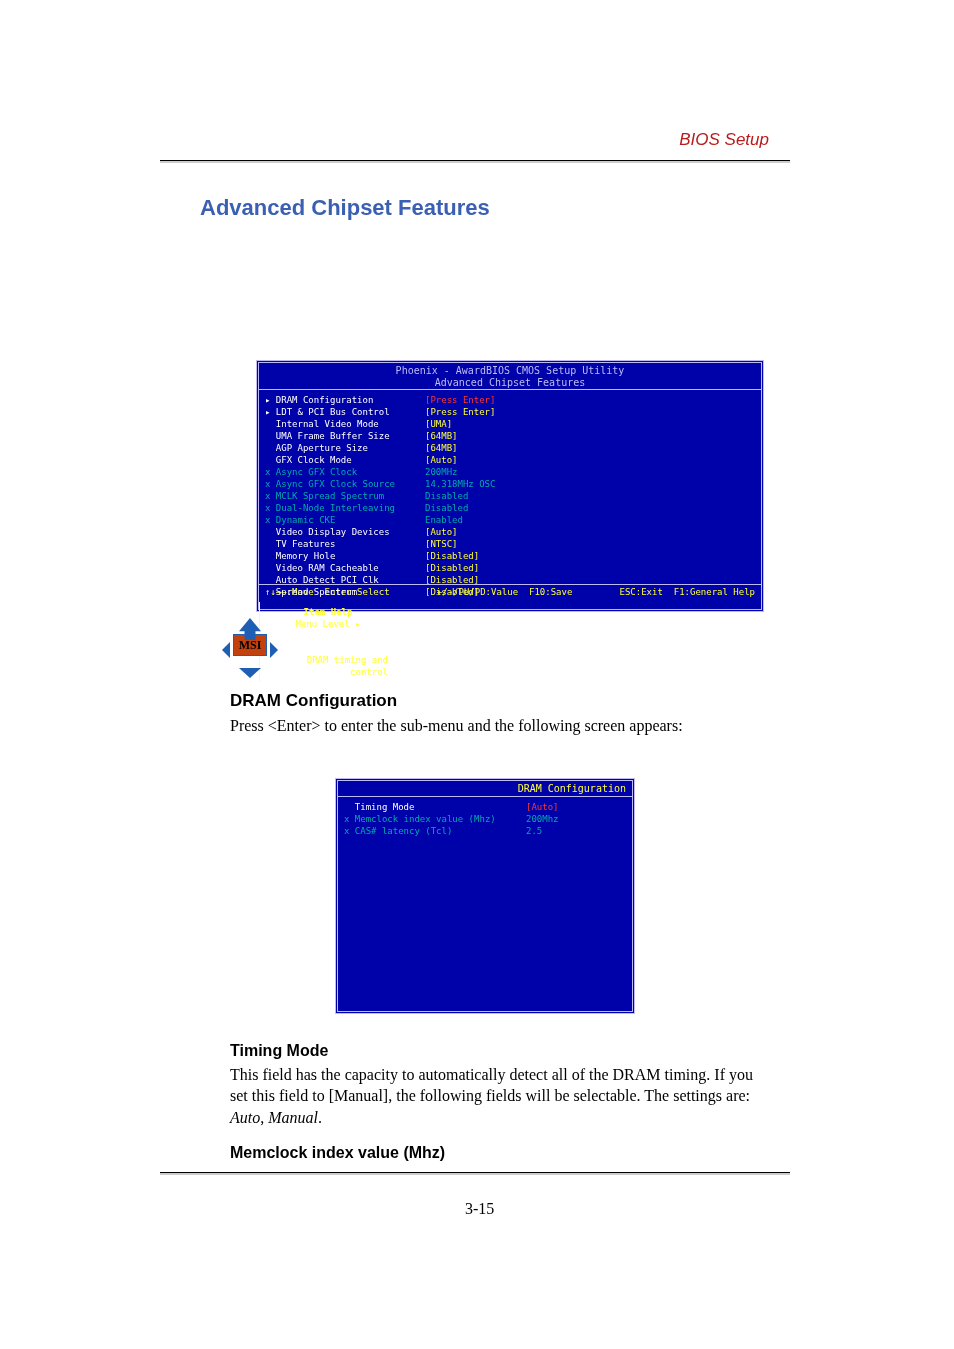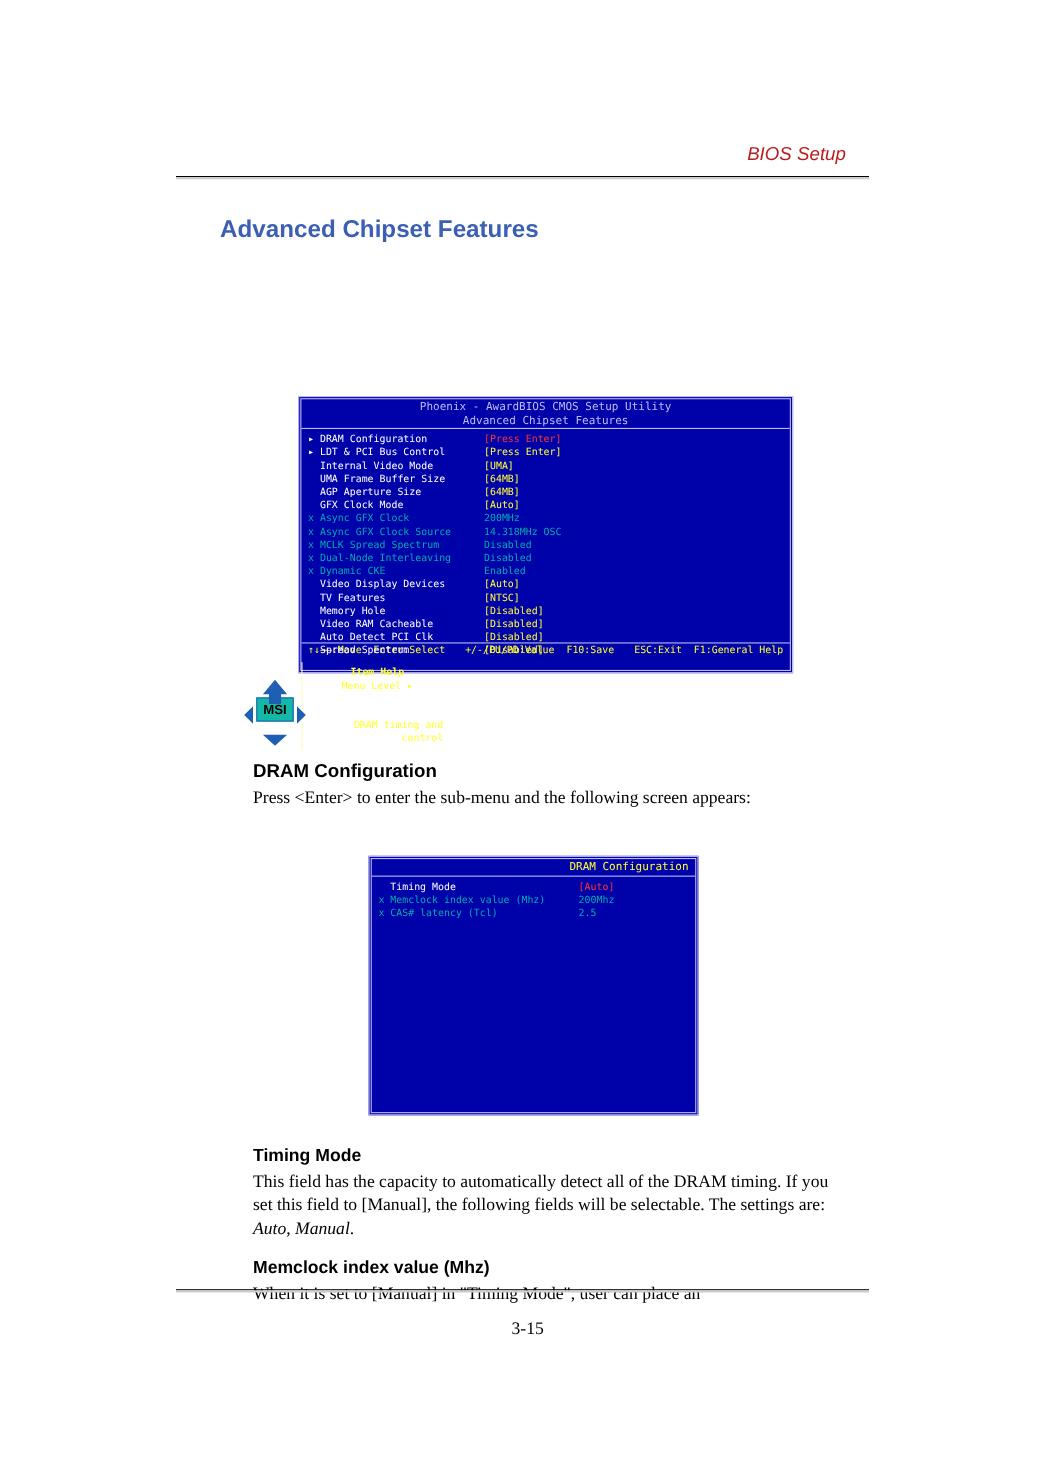--- a/index.html
+++ b/index.html
@@ -50,21 +50,21 @@
     font-weight: bold;
   }
 
   
   .bios-outer {
     position: absolute;
     border: 3px double #bdbaf5;
     background: #0002a9;
     font-family: "Lucida Console", Monaco, monospace;
   }
-  .bios1 { top: 360px; left: 271px; width: 450px; height: 252px; }
+  .bios1 { top: 360px; left: 256px; width: 508px; height: 252px; }
   .bios-title {
     text-align: center;
     color: #bdbaf5;
     font-size: 10px;
     padding-top: 2px;
     line-height: 12px;
   }
   .bios-body {
     display: flex;
     height: 196px;
@@ -121,24 +121,24 @@
   .msi-arrow {
     width: 22px; height: 22px;
     background: #1e5fb3;
     margin: 0 auto;
     clip-path: polygon(50% 0, 100% 60%, 75% 60%, 75% 100%, 25% 100%, 25% 60%, 0 60%);
   }
   .msi-box {
     margin: -6px auto 0 auto;
     width: 34px;
     height: 22px;
-    background:#14b8a6;
+    background:#c2410c;
     border: 1px solid #1e5fb3;
     color:#000;
-    font-family: Liberation Sans, sans-serif;
+    font-family: Liberation Serif, serif;
     font-size: 12px;
     font-weight: bold;
     text-align:center;
     line-height: 20px;
   }
   .msi-tri-left {
     position:absolute; top:24px; left:-3px;
     border-top:8px solid transparent;
     border-bottom:8px solid transparent;
     border-right:8px solid #1e5fb3;
@@ -299,19 +299,18 @@
   </div>
 
   <div class="prose-block prose2">
     <div class="h">Timing Mode</div>
     <p>
       <span>This field has the capacity to automatically detect all of the DRAM timing. If you set this field to [Manual], the following fields will be selectable. The settings are: </span>
       <span class="it">Auto</span><span>, </span>
       <span class="it">Manual</span><span>.</span>
     </p>
     <div class="h">Memclock index value (Mhz)</div>
-    <p>When it is set to [Manual] in "Timing Mode", user can place an</p>
   </div>
 
   <div class="hr-bottom"></div>
   <div class="hr-bottom2"></div>
   <div class="pgnum">3-15</div>
 </div>
 
 </body></html>

